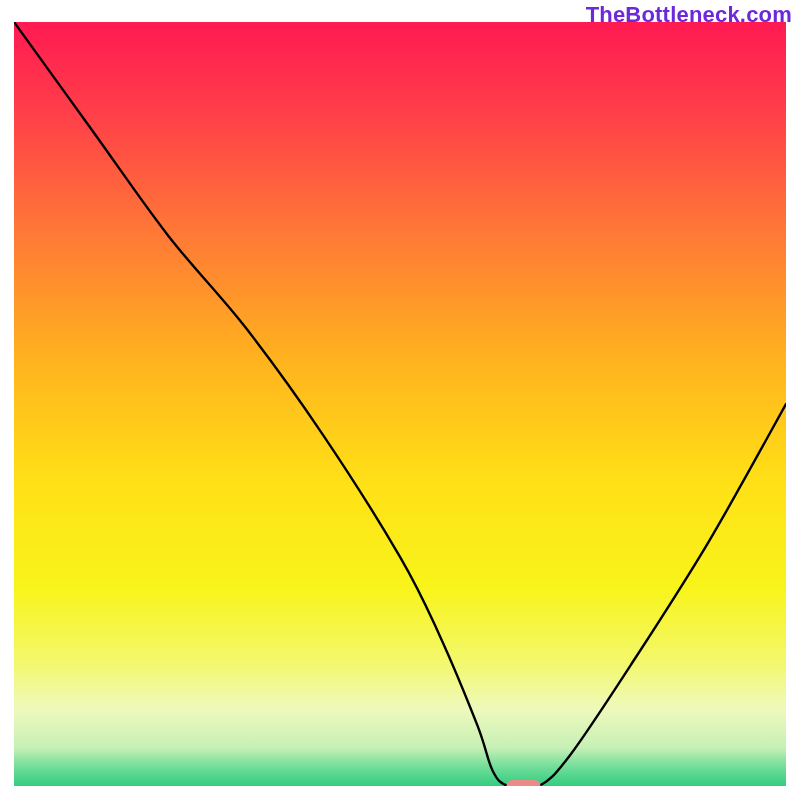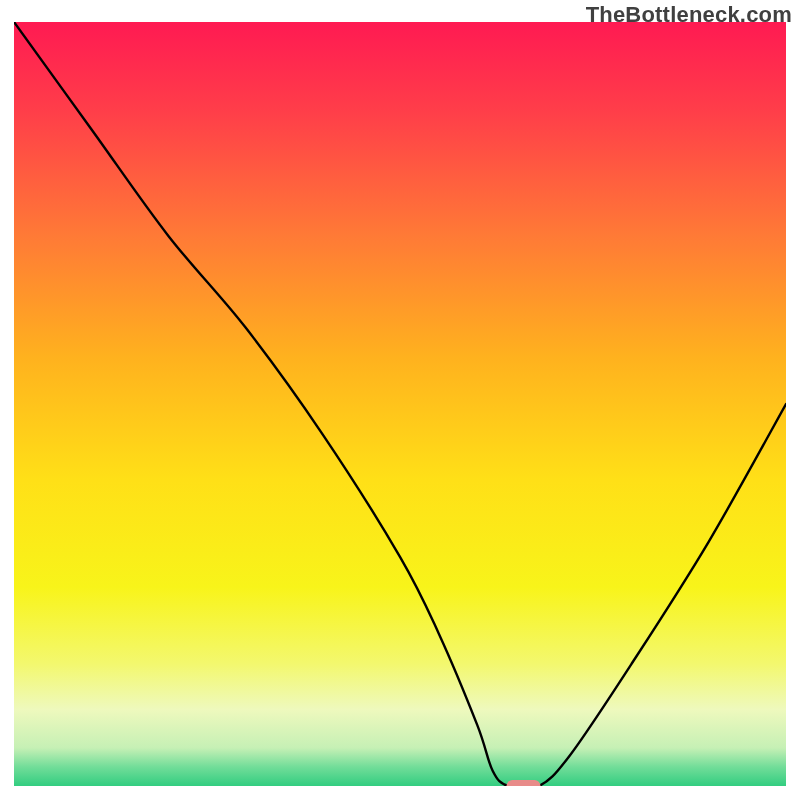--- a/index.html
+++ b/index.html
@@ -15,21 +15,21 @@
     width: 800px;
     height: 800px;
   }
   .watermark {
     position: absolute;
     top: 2px;
     right: 8px;
     font-family: Arial, Helvetica, sans-serif;
     font-size: 22px;
     font-weight: 600;
-    color: #404040;
+    color: #6d28d9;
     letter-spacing: 0.2px;
   }
   .plot {
     position: absolute;
     left: 14px;
     top: 22px;
     width: 772px;
     height: 764px;
     overflow: hidden;
   }

